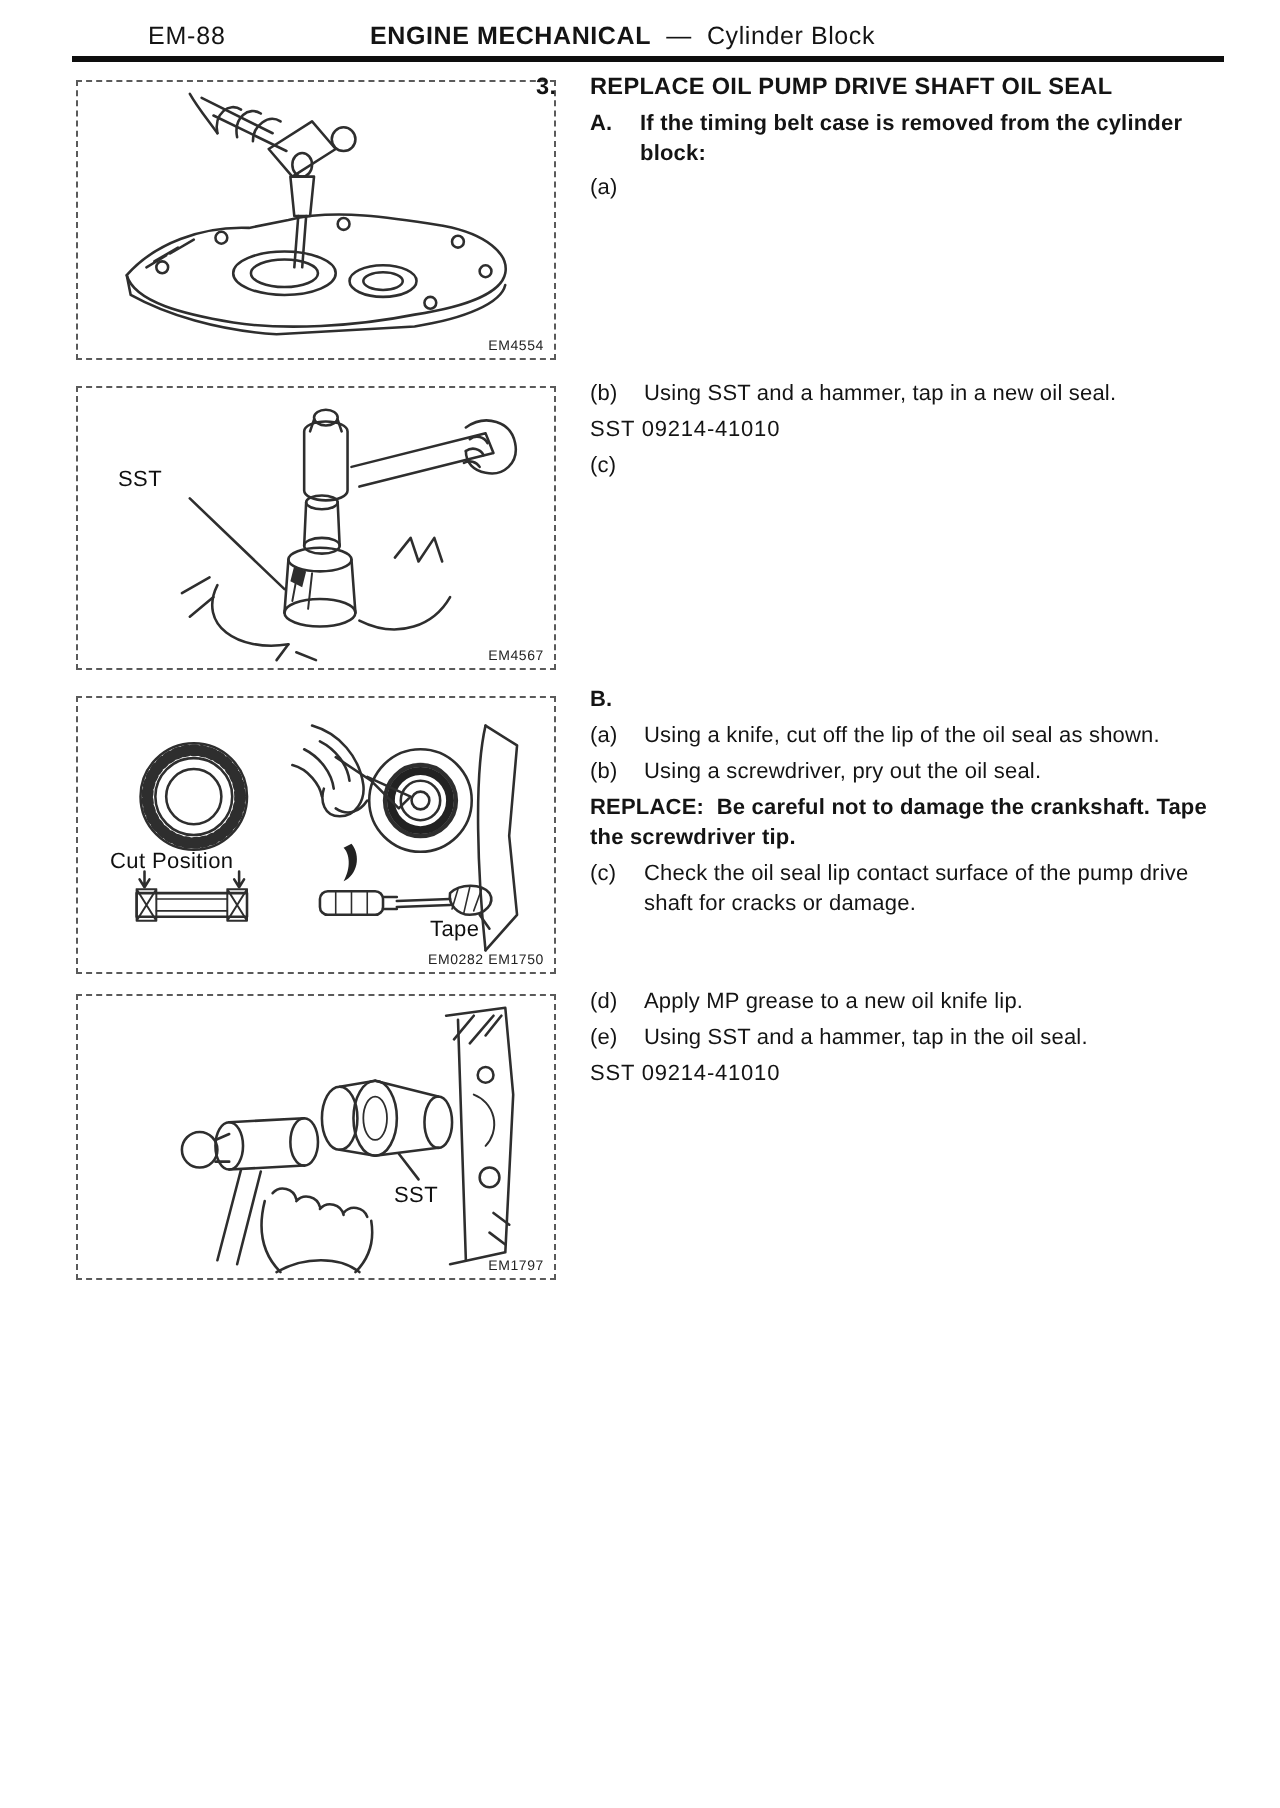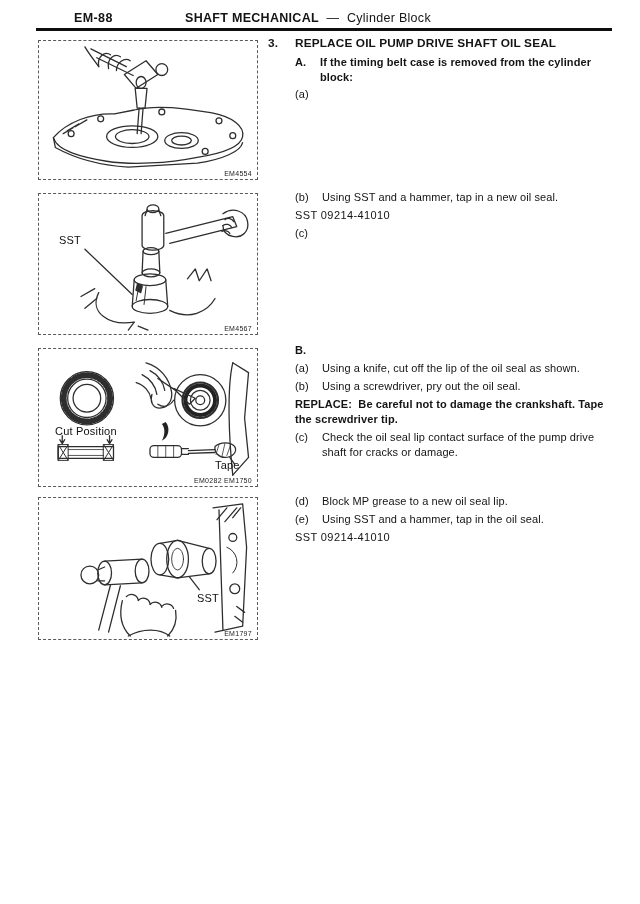--- a/index.html
+++ b/index.html
@@ -4,34 +4,34 @@
 <style>
   * { margin:0; padding:0; box-sizing:border-box; }
   html,body { background:#ffffff; }
   body {
     width:640px; height:904px; position:relative; overflow:hidden;
     font-family:"Liberation Sans", sans-serif; color:#141414;
   }
   
   .hdr-num {
     position:absolute; left:38px; top:11px;
-    font-size:12.5px; font-weight:bold; letter-spacing:.4px;padding-left:36px;
+    font-size:12.5px; font-weight:normal; letter-spacing:.4px;padding-left:36px;
   }
   .hdr-title {
     position:absolute; left:185px; top:11px;
     font-size:12.5px; letter-spacing:.3px; white-space:nowrap;
   }
   .hdr-title .sec { font-weight:bold; }
   .hdr-rule {
     position:absolute; left:36px; top:28px; width:576px; height:3px;
     background:#0e0e0e;
   }
   
   .figbox {
-    position:absolute; left:38px; width:220px;
+    position:absolute; left:38px; width:240px;
     border:1px dashed #5a5a5a; background:#fff;
   }
   .figbox svg { display:block; width:100%; height:100%; }
   .fig1 { top:40px;  height:140px; }
   .fig2 { top:193px; height:142px; }
   .fig3 { top:348px; height:139px; }
   .fig4 { top:497px; height:143px; }
   .figcode {
     position:absolute; right:5px; bottom:2px;
     font-size:7px; letter-spacing:.3px; color:#222; white-space:nowrap;
@@ -57,21 +57,21 @@
   .tx { flex:1; }
   .bold { font-weight:bold; }
   .proc-title { font-size:11.8px; letter-spacing:.15px; }
   .case-b-head { white-space:nowrap; letter-spacing:-.25px; font-size:10.7px; }
   .sst-line { letter-spacing:.4px; }
 </style>
 </head>
 <body>
 
 <div class="hdr-num">EM-88</div>
-<div class="hdr-title"><span class="sec">SHAFT MECHANICAL</span>&nbsp; <span>—</span>&nbsp; <span>Cylinder Block</span></div>
+<div class="hdr-title"><span class="sec">ENGINE MECHANICAL</span>&nbsp; <span>—</span>&nbsp; <span>Cylinder Block</span></div>
 <div class="hdr-rule"></div>
 
 <div class="figbox fig1">
   <svg viewBox="0 0 220 140" stroke="#2e2e2e" stroke-width="1.3" fill="none" stroke-linecap="round" stroke-linejoin="round">
 
     <path d="M46,6 C50,13 55,19 60,26"></path>
     <path d="M60,26 C58,16 66,10 72,14"></path>
     <path d="M70,28 C68,18 76,12 82,16"></path>
     <path d="M78,30 C78,22 86,16 92,20"></path>
 
@@ -256,21 +256,21 @@
   </div>
   <div class="row indent">
     <div class="lb">(c)</div>
     <div class="tx">Check the oil seal lip contact surface of the pump drive shaft for cracks or damage.</div>
   </div>
 </div>
 
 <div class="grp g4">
   <div class="row indent">
     <div class="lb">(d)</div>
-    <div class="tx">Block MP grease to a new oil seal lip.</div>
+    <div class="tx">Apply MP grease to a new oil knife lip.</div>
   </div>
   <div class="row indent">
     <div class="lb">(e)</div>
     <div class="tx">Using SST and a hammer, tap in the oil seal.</div>
   </div>
   <div class="row indent">
     <div class="tx sst-line">SST 09214-41010</div>
   </div>
 </div>
 

